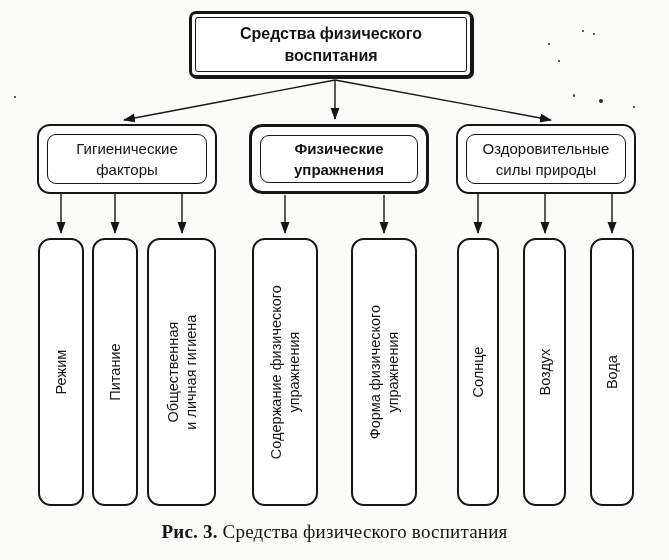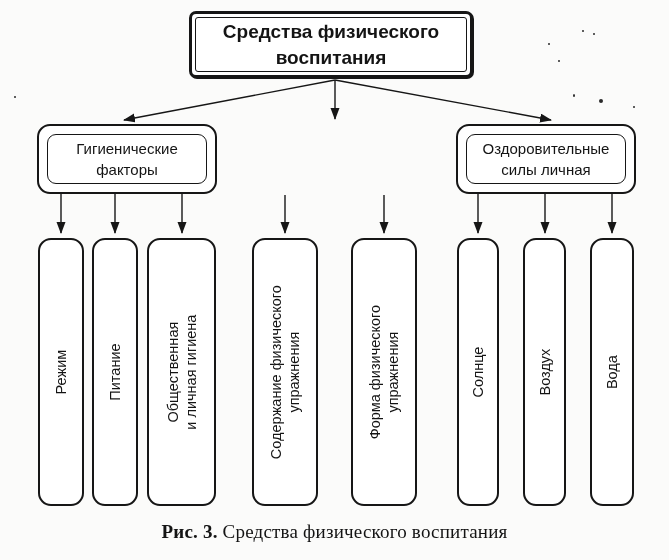--- a/index.html
+++ b/index.html
@@ -20,21 +20,21 @@
   .root-box {
     left: 189px; top: 11px; width: 284px; height: 67px;
     border: 3px solid #161616; border-radius: 7px; padding: 3px;
     box-shadow: 1px 1px 0 #161616;
   }
   .root-box .inner {
     width: 100%; height: 100%;
     border: 1px solid #161616; border-radius: 3px;
     display: flex; align-items: center; justify-content: center;
     text-align: center; white-space: pre-line;
-    font-size: 19px; font-weight: bold; line-height: 1.35;
+    font-size: 16px; font-weight: bold; line-height: 1.35;
   }
 
   
   .branch-box {
     top: 124px; height: 70px;
     border: 2px solid #161616; border-radius: 13px; padding: 8px;
   }
   .branch-box .inner {
     width: 100%; height: 100%;
     border: 1px solid #161616; border-radius: 9px;
@@ -123,23 +123,27 @@
 
   <div class="box root-box">
     <div class="inner">Средства физического
 воспитания</div>
   </div>
 
   <div class="box branch-box branch-left">
     <div class="inner">Гигиенические
 факторы</div>
   </div>
+  <div class="box branch-box branch-mid">
+    <div class="inner">Физические
+упражнения</div>
+  </div>
   <div class="box branch-box branch-right">
     <div class="inner">Оздоровительные
-силы личная</div>
+силы природы</div>
   </div>
 
   <div class="box leaf-box leaf-1">
     <div class="vtext">Режим</div>
   </div>
   <div class="box leaf-box leaf-2">
     <div class="vtext">Питание</div>
   </div>
   <div class="box leaf-box leaf-3">
     <div class="vtext">Общественная

